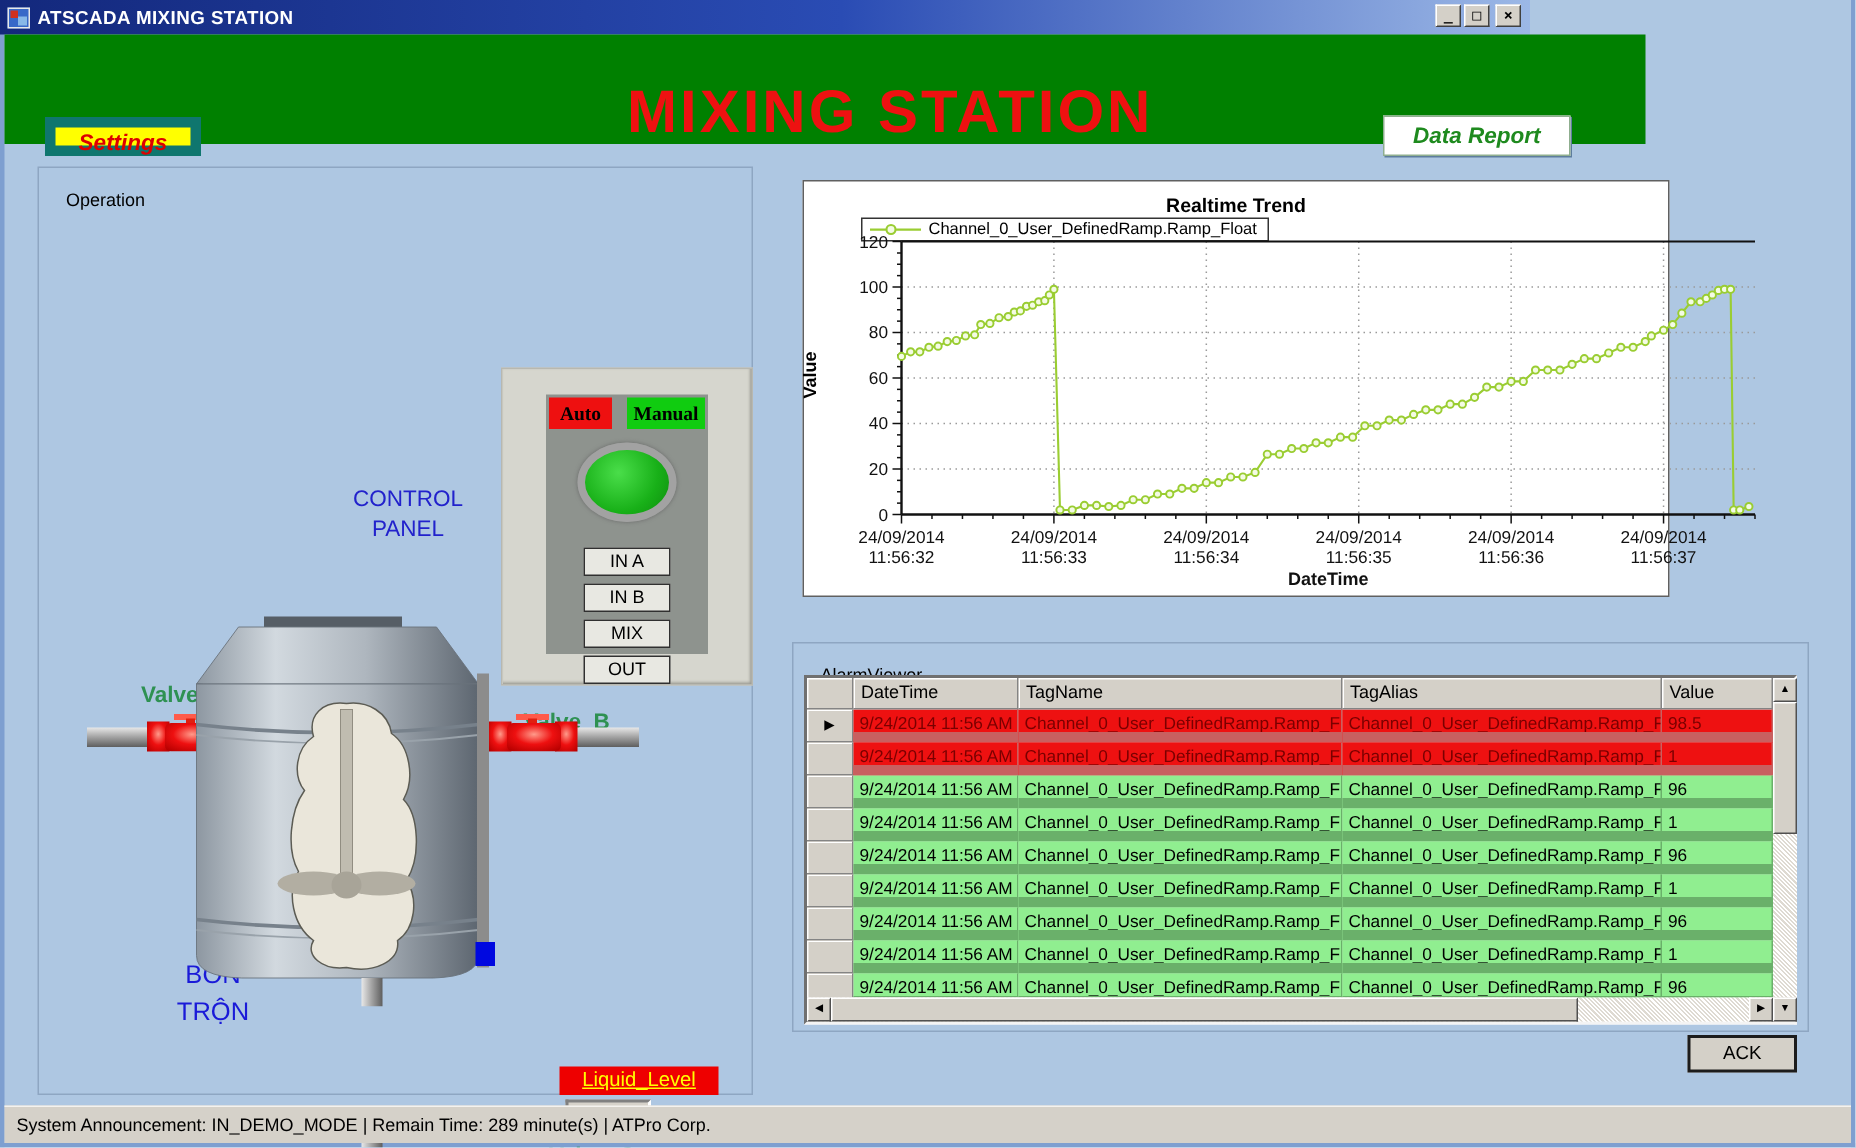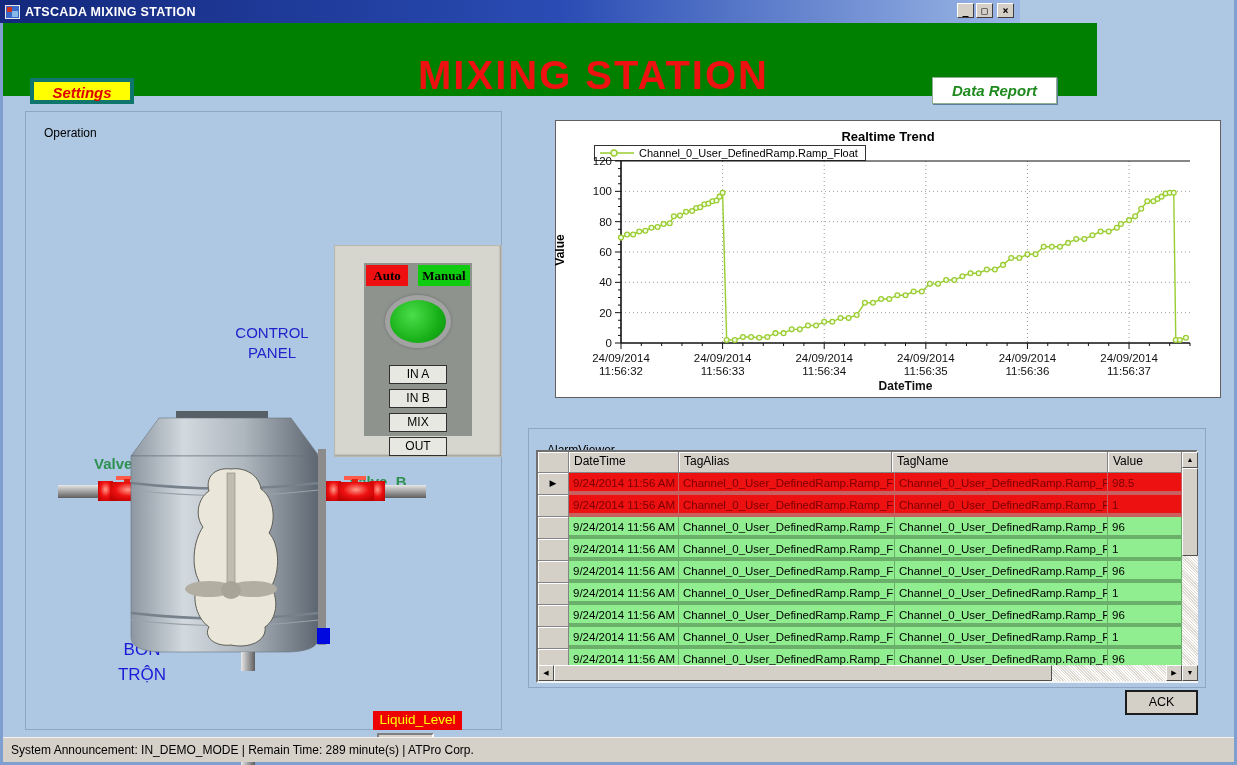--- a/index.html
+++ b/index.html
@@ -27,23 +27,23 @@
     text-align:center; font-weight:bold; color:#000; font-family:"DejaVu Sans Mono",monospace; }
   .win-btn.close { margin-left:2px; }
 
   
   #header-band { position:absolute; left:3px; top:23px; width:1094px; height:73px; background:#008000; }
   #main-title { position:absolute; left:0; top:30px; width:1237px; text-align:center;
     font-size:40px; font-weight:bold; color:#ee1111; letter-spacing:2px; transform:translateX(-28px); }
 
   .hdr-btn { position:absolute; font-weight:bold; font-style:italic; text-align:center; cursor:default; }
   #settings-btn { left:30px; top:78px; width:104px; height:26px; background:#ffff00;
-    border:4px solid #0f766e; color:#dd0000; font-size:15px; line-height:22px; }
+    border:7px solid #0f766e; color:#dd0000; font-size:15px; line-height:22px; }
   #data-report-btn, #alarm-report-btn { background:#ffffff; border:1px solid #8fae8f;
-    color:#1e8a1e; font-size:15px; line-height:25px; box-shadow:1px 1px 0 #5d7d9d;margin-left:10px; }
+    color:#1e8a1e; font-size:15px; line-height:25px; box-shadow:1px 1px 0 #5d7d9d; }
   #data-report-btn { left:922px; top:77px; width:125px; height:27px; }
   #alarm-report-btn { left:1067px; top:77px; width:144px; height:27px; }
 
   
   .groupbox { position:absolute; border:1px solid #8ea6c2; }
   .groupbox-label { position:absolute; top:-8px; left:14px; background:#aec7e2;
     padding:0 4px; font-size:12px; color:#000;margin-top:22px; }
   #operation-box { left:25px; top:111px; width:477px; height:619px; }
   #alarmviewer-box { left:528px; top:428px; width:678px; height:260px; }
 
@@ -62,51 +62,51 @@
     border:1px solid #303030; font-size:12px; text-align:center; line-height:17px; color:#000; }
   #control-panel-label { position:absolute; left:185px; top:211px; width:122px; text-align:center;
     font-size:15px; color:#2222cc; line-height:1.3; }
 
   
   .valve-label { position:absolute; color:#2e9152; font-weight:bold; font-size:15px; }
   #tank-label { position:absolute; left:60px; top:526px; width:112px; text-align:center;
     font-size:17px; color:#1a1ad8; line-height:1.45; }
 
   
-  #liquid-level-label { position:absolute; left:347px; top:599px; width:89px; height:19px;
-    background:#ee0000; color:#ffff00; font-size:13.5px; text-align:center; line-height:18px; }
+  #liquid-level-label { position:absolute; left:347px; top:599px; width:106px; height:19px;
+    background:#ee0000; color:#ffff00; font-size:13.5px; text-align:center; line-height:18px;text-decoration:underline; }
   #liquid-level-input { position:absolute; left:351px; top:621px; width:57px; height:21px;
     background:#d6d2ca; border:2px solid; border-color:#808080 #ffffff #ffffff #808080;
     color:#808080; font-size:12px; padding-left:3px; font-family:"Liberation Sans",sans-serif; }
   #liquid-level-unit { position:absolute; left:412px; top:624px; color:#ee1111; font-size:14px; font-weight:bold; }
 
   
-  #trend-panel { position:absolute; left:535px; top:120px; width:666px; height:278px;
-    background:#ffffff; border:1px solid #606060;margin-left:20px; }
+  #trend-panel { position:absolute; left:535px; top:120px; width:578px; height:278px;
+    background:#ffffff; border:1px solid #606060; }
   #trend-title { position:absolute; left:0; top:8px; width:100%; text-align:center;
     font-size:13px; font-weight:bold; color:#000; }
   #trend-legend { position:absolute; left:38px; top:24px; border:1px solid #333;
     display:flex; align-items:center; gap:5px; padding:1px 7px 1px 5px; background:#fff;
     font-size:11px; color:#000; }
   #trend-ylabel { position:absolute; left:-12px; top:122px; transform:rotate(-90deg);
     font-size:12px; font-weight:bold; color:#000; }
   #trend-svg { position:absolute; left:0; top:0; }
 
   
   #alarm-table { position:absolute; left:7px; top:21px; width:662px; height:233px;
     background:#fff; border:2px solid; border-color:#707070 #f4f4f4 #f4f4f4 #707070; display:flex; }
   #at-main { width:644px; display:flex; flex-direction:column; }
   #at-rows { height:192px; overflow:hidden; }
   .arow, #at-header { display:flex; height:22px; }
   #at-header { height:21px; }
   .hcell { background:#d4d0c8; border-right:1px solid #848484; border-bottom:1px solid #848484;
     box-shadow:inset 1px 1px 0 #fff; font-size:12px; padding:2px 0 0 5px; color:#000;
     white-space:nowrap; overflow:hidden; }
   .acell { font-size:11.5px; padding:4px 0 0 4px; border-right:1px solid #9a9a9a;
-    border-bottom:4px solid #0c4a6e; white-space:nowrap; overflow:hidden; }
+    border-bottom:7px solid #0c4a6e; white-space:nowrap; overflow:hidden; }
   .selcell { background:#d4d0c8; border-right:1px solid #848484; border-bottom:1px solid #848484;
     box-shadow:inset 1px 1px 0 #fff; font-size:9px; color:#000; text-align:center; padding-top:5px; }
   .col-sel{width:31px;} .col-dt{width:110px;} .col-tag{width:216px;} .col-alias{width:213px;} .col-val{width:74px;}
   .arow.alarm  .acell { background:#ee1111; color:#7a0000; border-color:#c86060; }
   .arow.normal .acell { background:#90ee90; color:#000; border-color:#6ab06a; }
 
   
   .sb-btn { background:#d4d0c8; border:1px solid; border-color:#fff #505050 #505050 #fff;
     font-size:7px; color:#000; text-align:center; }
   #at-vscroll { width:16px; height:214px; background:repeating-linear-gradient(45deg,#ffffff 0 1px,#dedad2 1px 2px); }
@@ -440,22 +440,22 @@
   </div>
 
   <div class="groupbox" id="alarmviewer-box">
     <div class="groupbox-label">AlarmViewer</div>
 
     <div id="alarm-table">
       <div id="at-main">
         <div id="at-header">
           <div class="hcell col-sel"></div>
           <div class="hcell col-dt">DateTime</div>
+          <div class="hcell col-tag">TagName</div>
           <div class="hcell col-alias">TagAlias</div>
-          <div class="hcell col-tag">TagName</div>
           <div class="hcell col-val">Value</div>
         </div>
         <div id="at-rows">
             <div class="arow alarm">
               <div class="selcell col-sel">▶</div>
               <div class="acell col-dt">9/24/2014 11:56 AM</div>
               <div class="acell col-tag">Channel_0_User_DefinedRamp.Ramp_Float</div>
               <div class="acell col-alias">Channel_0_User_DefinedRamp.Ramp_Float</div>
               <div class="acell col-val">98.5</div>
             </div>

